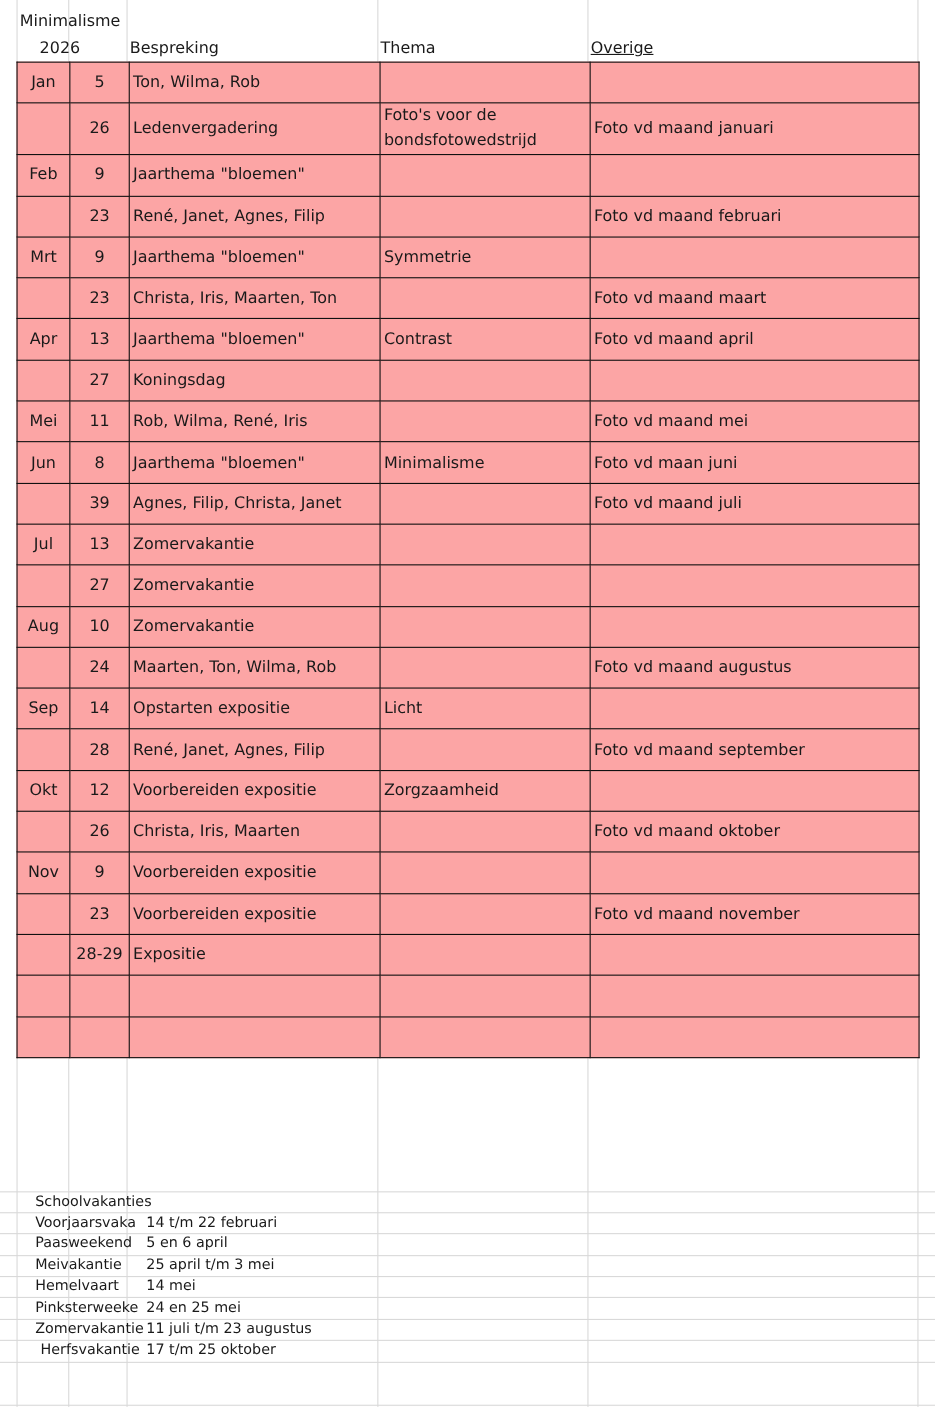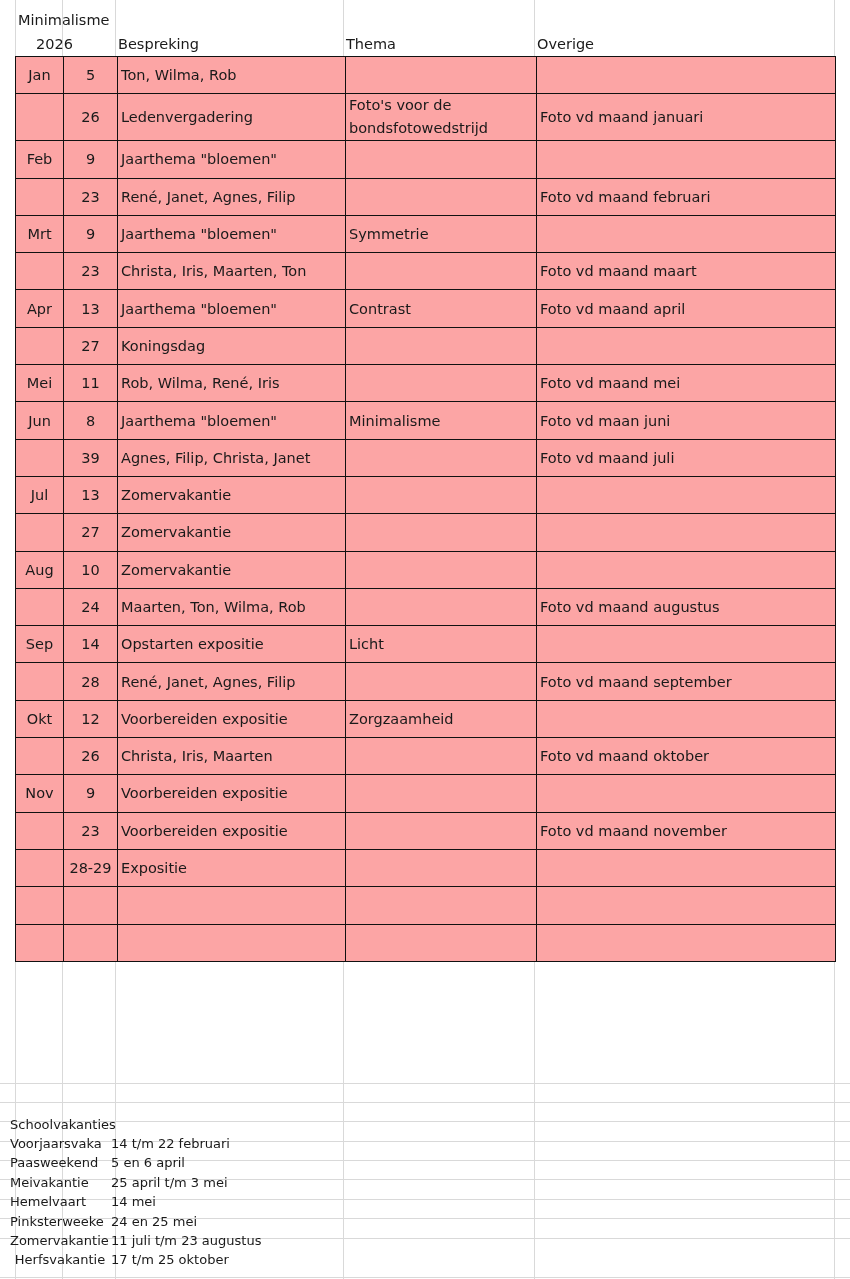--- a/index.html
+++ b/index.html
@@ -10,21 +10,21 @@
   .grid-h{position:absolute;left:0;right:0;height:1px;background:#d9d9d9;}
   .hdr{position:absolute;white-space:nowrap;}
   table.plan{position:absolute;left:15px;top:56px;border-collapse:collapse;table-layout:fixed;background:#fca5a5;}
   table.plan td{border:1.5px solid #111;height:36.3px;padding:0 3px;white-space:nowrap;overflow:hidden;vertical-align:middle;}
   table.plan td.c-month{width:41px;text-align:center;}
   table.plan td.c-day{width:47px;text-align:center;}
   table.plan td.c-bes{width:221px;}
   table.plan td.c-thema{width:184px;}
   table.plan td.c-over{width:292px;}
   td.wrap{white-space:normal !important;line-height:23px;}
-  .vac{position:absolute;left:10px;font-size:13px;white-space:nowrap;margin-top:32px;}
+  .vac{position:absolute;left:32px;font-size:13px;white-space:nowrap;}
   .vac .lbl{display:inline-block;width:100px;overflow:hidden;vertical-align:top;}
   .vac .val{position:absolute;left:101px;top:0;}
 </style>
 </head>
 <body>
 
 <div>
   <div class="grid-v" style="left:15px"></div>
   <div class="grid-v" style="left:62px"></div>
   <div class="grid-v" style="left:115px"></div>
@@ -40,21 +40,21 @@
   <div class="grid-h" style="top:1199px"></div>
   <div class="grid-h" style="top:1218px"></div>
   <div class="grid-h" style="top:1238px"></div>
   <div class="grid-h" style="top:1277px"></div>
 </div>
 
 <div class="hdr" style="left:18px;top:12px;">Minimalisme</div>
 <div class="hdr" style="left:36px;top:36px;">2026</div>
 <div class="hdr" style="left:118px;top:36px;">Bespreking</div>
 <div class="hdr" style="left:346px;top:36px;">Thema</div>
-<div class="hdr" style="left:537px;top:36px;">Overige</div>
+<div class="hdr" style="left:537px;top:36px;text-decoration:underline;">Overige</div>
 
 <table class="plan">
   <tbody id="plan-body">
       <tr>
         <td class="c-month">Jan</td>
         <td class="c-day">5</td>
         <td class="c-bes">Ton, Wilma, Rob</td>
         <td class="c-thema"></td>
         <td class="c-over"></td>
       </tr>

